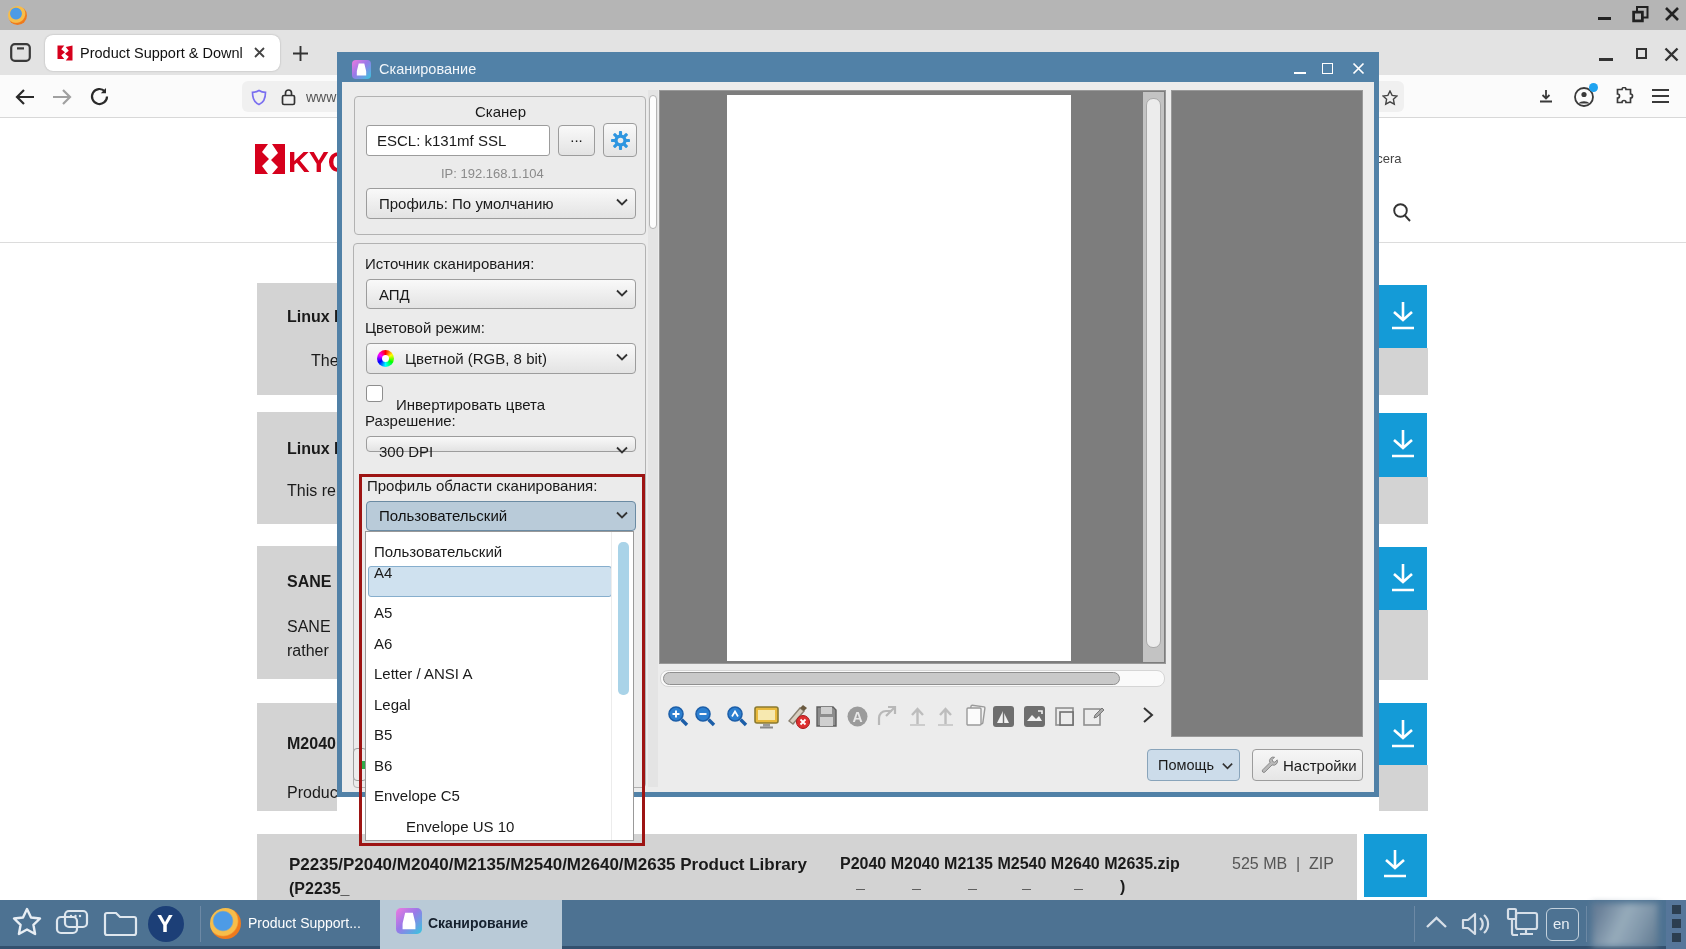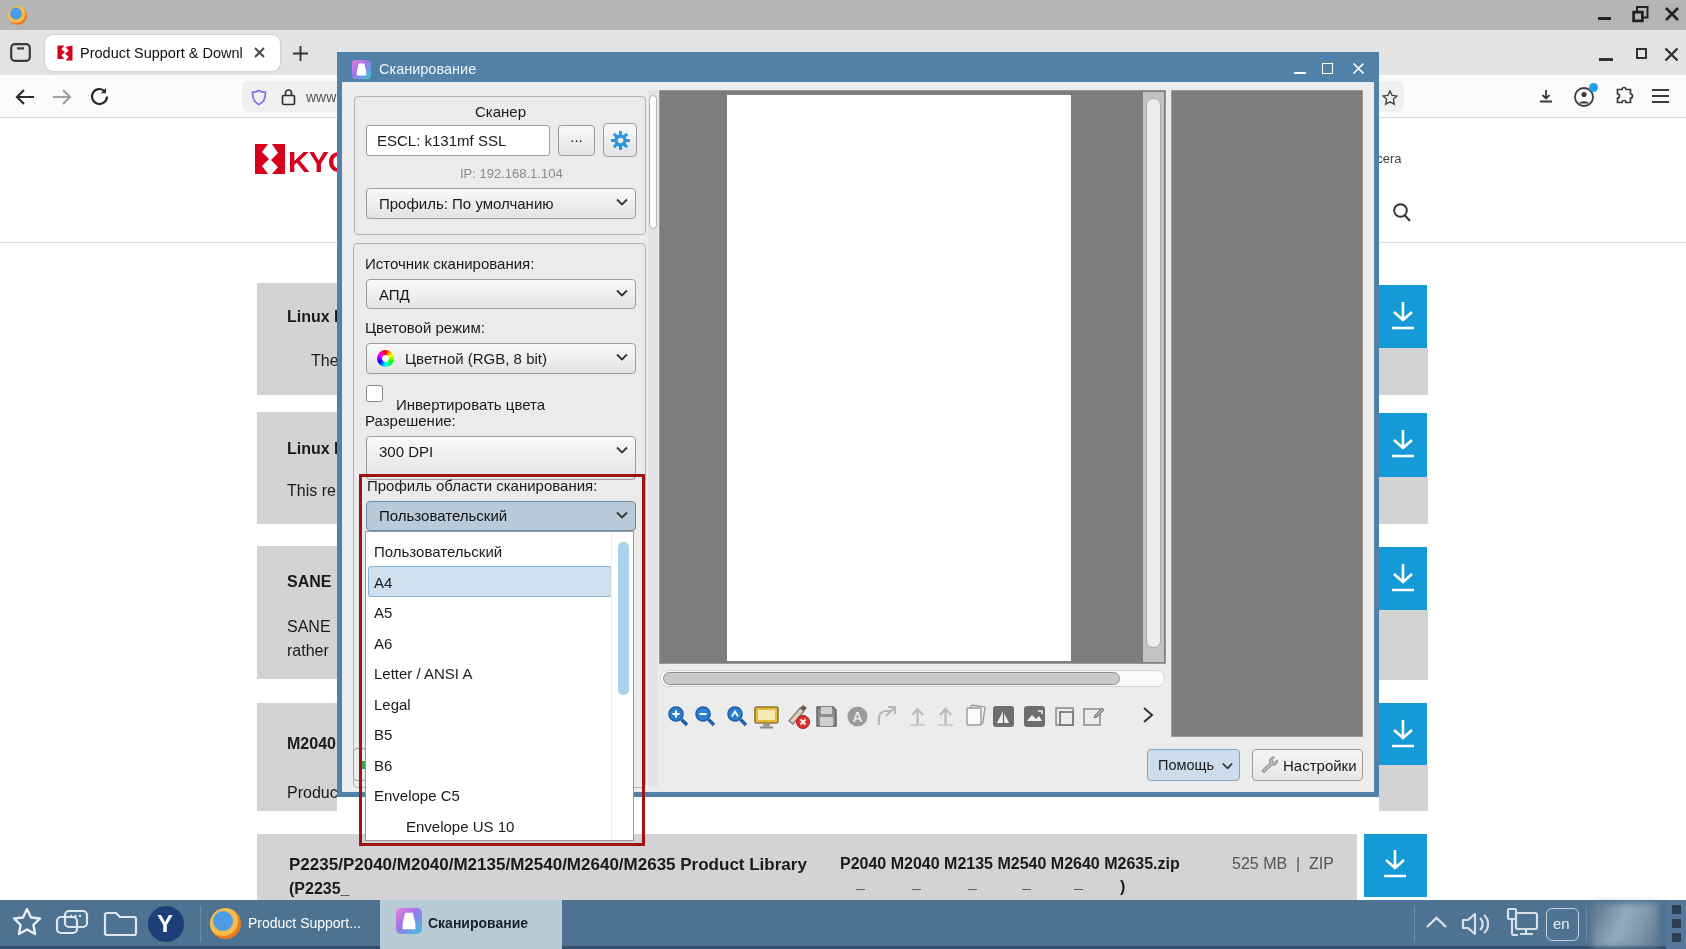--- a/index.html
+++ b/index.html
@@ -205,21 +205,21 @@
         <g transform="rotate(45 12 12)">
           <rect x="10.2" y="1.2" width="3.6" height="6.5" rx="1"></rect>
           <rect x="10.2" y="16.3" width="3.6" height="6.5" rx="1"></rect>
           <rect x="1.2" y="10.2" width="6.5" height="3.6" rx="1"></rect>
           <rect x="16.3" y="10.2" width="6.5" height="3.6" rx="1"></rect>
         </g>
       </g>
     </g>
     <circle cx="12" cy="12" r="3.2" fill="#ececec"></circle>
   </svg>
-  <div class="abs" style="left:460px;top:166px;font-size:13px;color:#8b8b8b;">IP: 192.168.1.104</div>
+  <div class="abs" style="left:441px;top:166px;font-size:13px;color:#8b8b8b;">IP: 192.168.1.104</div>
   <div class="abs combo" style="left:366px;top:188px;width:270px;height:31px;padding:6px 0 0 12px;">Профиль: По умолчанию</div>
   <svg class="abs" style="left:615px;top:197px;" width="14" height="11" viewBox="0 0 14 11">
     <path d="M2 2.5 l5 5 5-5" stroke="#333" stroke-width="1.8" fill="none"></path>
   </svg>
 
   <div class="abs gbox" style="left:353px;top:243px;width:293px;height:545px;"></div>
   <div class="abs dlabel" style="left:365px;top:255px;">Источник сканирования:</div>
   <div class="abs combo" style="left:366px;top:279px;width:270px;height:30px;padding:6px 0 0 12px;">АПД</div>
   <svg class="abs" style="left:615px;top:288px;" width="14" height="11" viewBox="0 0 14 11">
     <path d="M2 2.5 l5 5 5-5" stroke="#333" stroke-width="1.8" fill="none"></path>
@@ -227,21 +227,21 @@
   <div class="abs dlabel" style="left:365px;top:319px;">Цветовой режим:</div>
   <div class="abs combo" style="left:366px;top:343px;width:270px;height:31px;padding:6px 0 0 38px;">Цветной (RGB, 8 bit)</div>
   <div class="abs" style="left:377px;top:350px;width:17px;height:17px;border-radius:50%;background:conic-gradient(#f00,#ff0,#0f0,#0ff,#00f,#f0f,#f00);"></div>
 <div class="abs" style="left:382px;top:355px;width:7px;height:7px;border-radius:50%;background:#fff;"></div>
   <svg class="abs" style="left:615px;top:352px;" width="14" height="11" viewBox="0 0 14 11">
     <path d="M2 2.5 l5 5 5-5" stroke="#333" stroke-width="1.8" fill="none"></path>
   </svg>
   <div class="abs" style="left:366px;top:385px;width:17px;height:17px;background:#fff;border:1px solid #8e8e8e;border-radius:3px;"></div>
   <div class="abs dlabel" style="left:396px;top:396px;">Инвертировать цвета</div>
   <div class="abs dlabel" style="left:365px;top:412px;">Разрешение:</div>
-  <div class="abs combo" style="left:366px;top:436px;width:270px;height:44px;padding:6px 0 0 12px;">300 DPI</div>
+  <div class="abs combo" style="left:366px;top:436px;width:270px;height:16px;padding:6px 0 0 12px;">300 DPI</div>
   <svg class="abs" style="left:615px;top:445px;" width="14" height="11" viewBox="0 0 14 11">
     <path d="M2 2.5 l5 5 5-5" stroke="#333" stroke-width="1.8" fill="none"></path>
   </svg>
 
   <div class="abs" style="left:353px;top:748px;width:14px;height:33px;background:#ededed;border:1px solid #9c9c9c;border-radius:4px;"></div>
   <div class="abs" style="left:360px;top:761px;width:5px;height:8px;background:#2faa4a;"></div>
 
   <div class="abs" style="left:648px;top:90px;width:10px;height:697px;background:#e4e4e4;"></div>
   <div class="abs" style="left:649px;top:95px;width:8px;height:134px;background:#fdfdfd;border:1px solid #b4b4b4;border-radius:4px;"></div>
 
@@ -340,21 +340,21 @@
 
   <div class="abs" style="left:359px;top:474px;width:286px;height:372px;border:3px solid #9d1413;z-index:30;"></div>
   <div class="abs dlabel" style="left:367px;top:477px;z-index:31;">Профиль области сканирования:</div>
   <div class="abs" style="left:366px;top:501px;width:270px;height:30px;background:#b9cbd9;border:1px solid #6b8ba3;border-radius:4px;font-size:15px;color:#111;padding:5px 0 0 12px;z-index:31;">Пользовательский</div>
   <svg class="abs" style="left:615px;top:510px;z-index:32;" width="14" height="11" viewBox="0 0 14 11">
     <path d="M2 2.5 l5 5 5-5" stroke="#333" stroke-width="1.8" fill="none"></path>
   </svg>
   <div id="popup" class="abs" style="left:365px;top:531px;width:269px;height:310px;background:#fff;border:1px solid #999;z-index:31;">
     <div class="abs dlabel" style="left:8px;top:11px;">Пользовательский</div>
     <div class="abs" style="left:2px;top:34px;width:244px;height:31px;background:#cfe1ef;border:1px solid #86aecd;border-radius:3px;"></div>
-    <div class="abs dlabel" style="left:8px;top:42px;">A4</div>
+    <div class="abs dlabel" style="left:8px;top:32px;">A4</div>
     <div class="abs dlabel" style="left:8px;top:72px;">A5</div>
     <div class="abs dlabel" style="left:8px;top:103px;">A6</div>
     <div class="abs dlabel" style="left:8px;top:133px;">Letter / ANSI A</div>
     <div class="abs dlabel" style="left:8px;top:164px;">Legal</div>
     <div class="abs dlabel" style="left:8px;top:194px;">B5</div>
     <div class="abs dlabel" style="left:8px;top:225px;">B6</div>
     <div class="abs dlabel" style="left:8px;top:255px;">Envelope C5</div>
     <div class="abs dlabel" style="left:8px;top:286px;margin-left:32px;">Envelope US 10</div>
     <div class="abs" style="left:245px;top:0;width:1px;height:308px;background:#ececec;"></div>
     <div class="abs" style="left:252px;top:10px;width:11px;height:153px;background:#a9d3e8;border-radius:5px;"></div>

